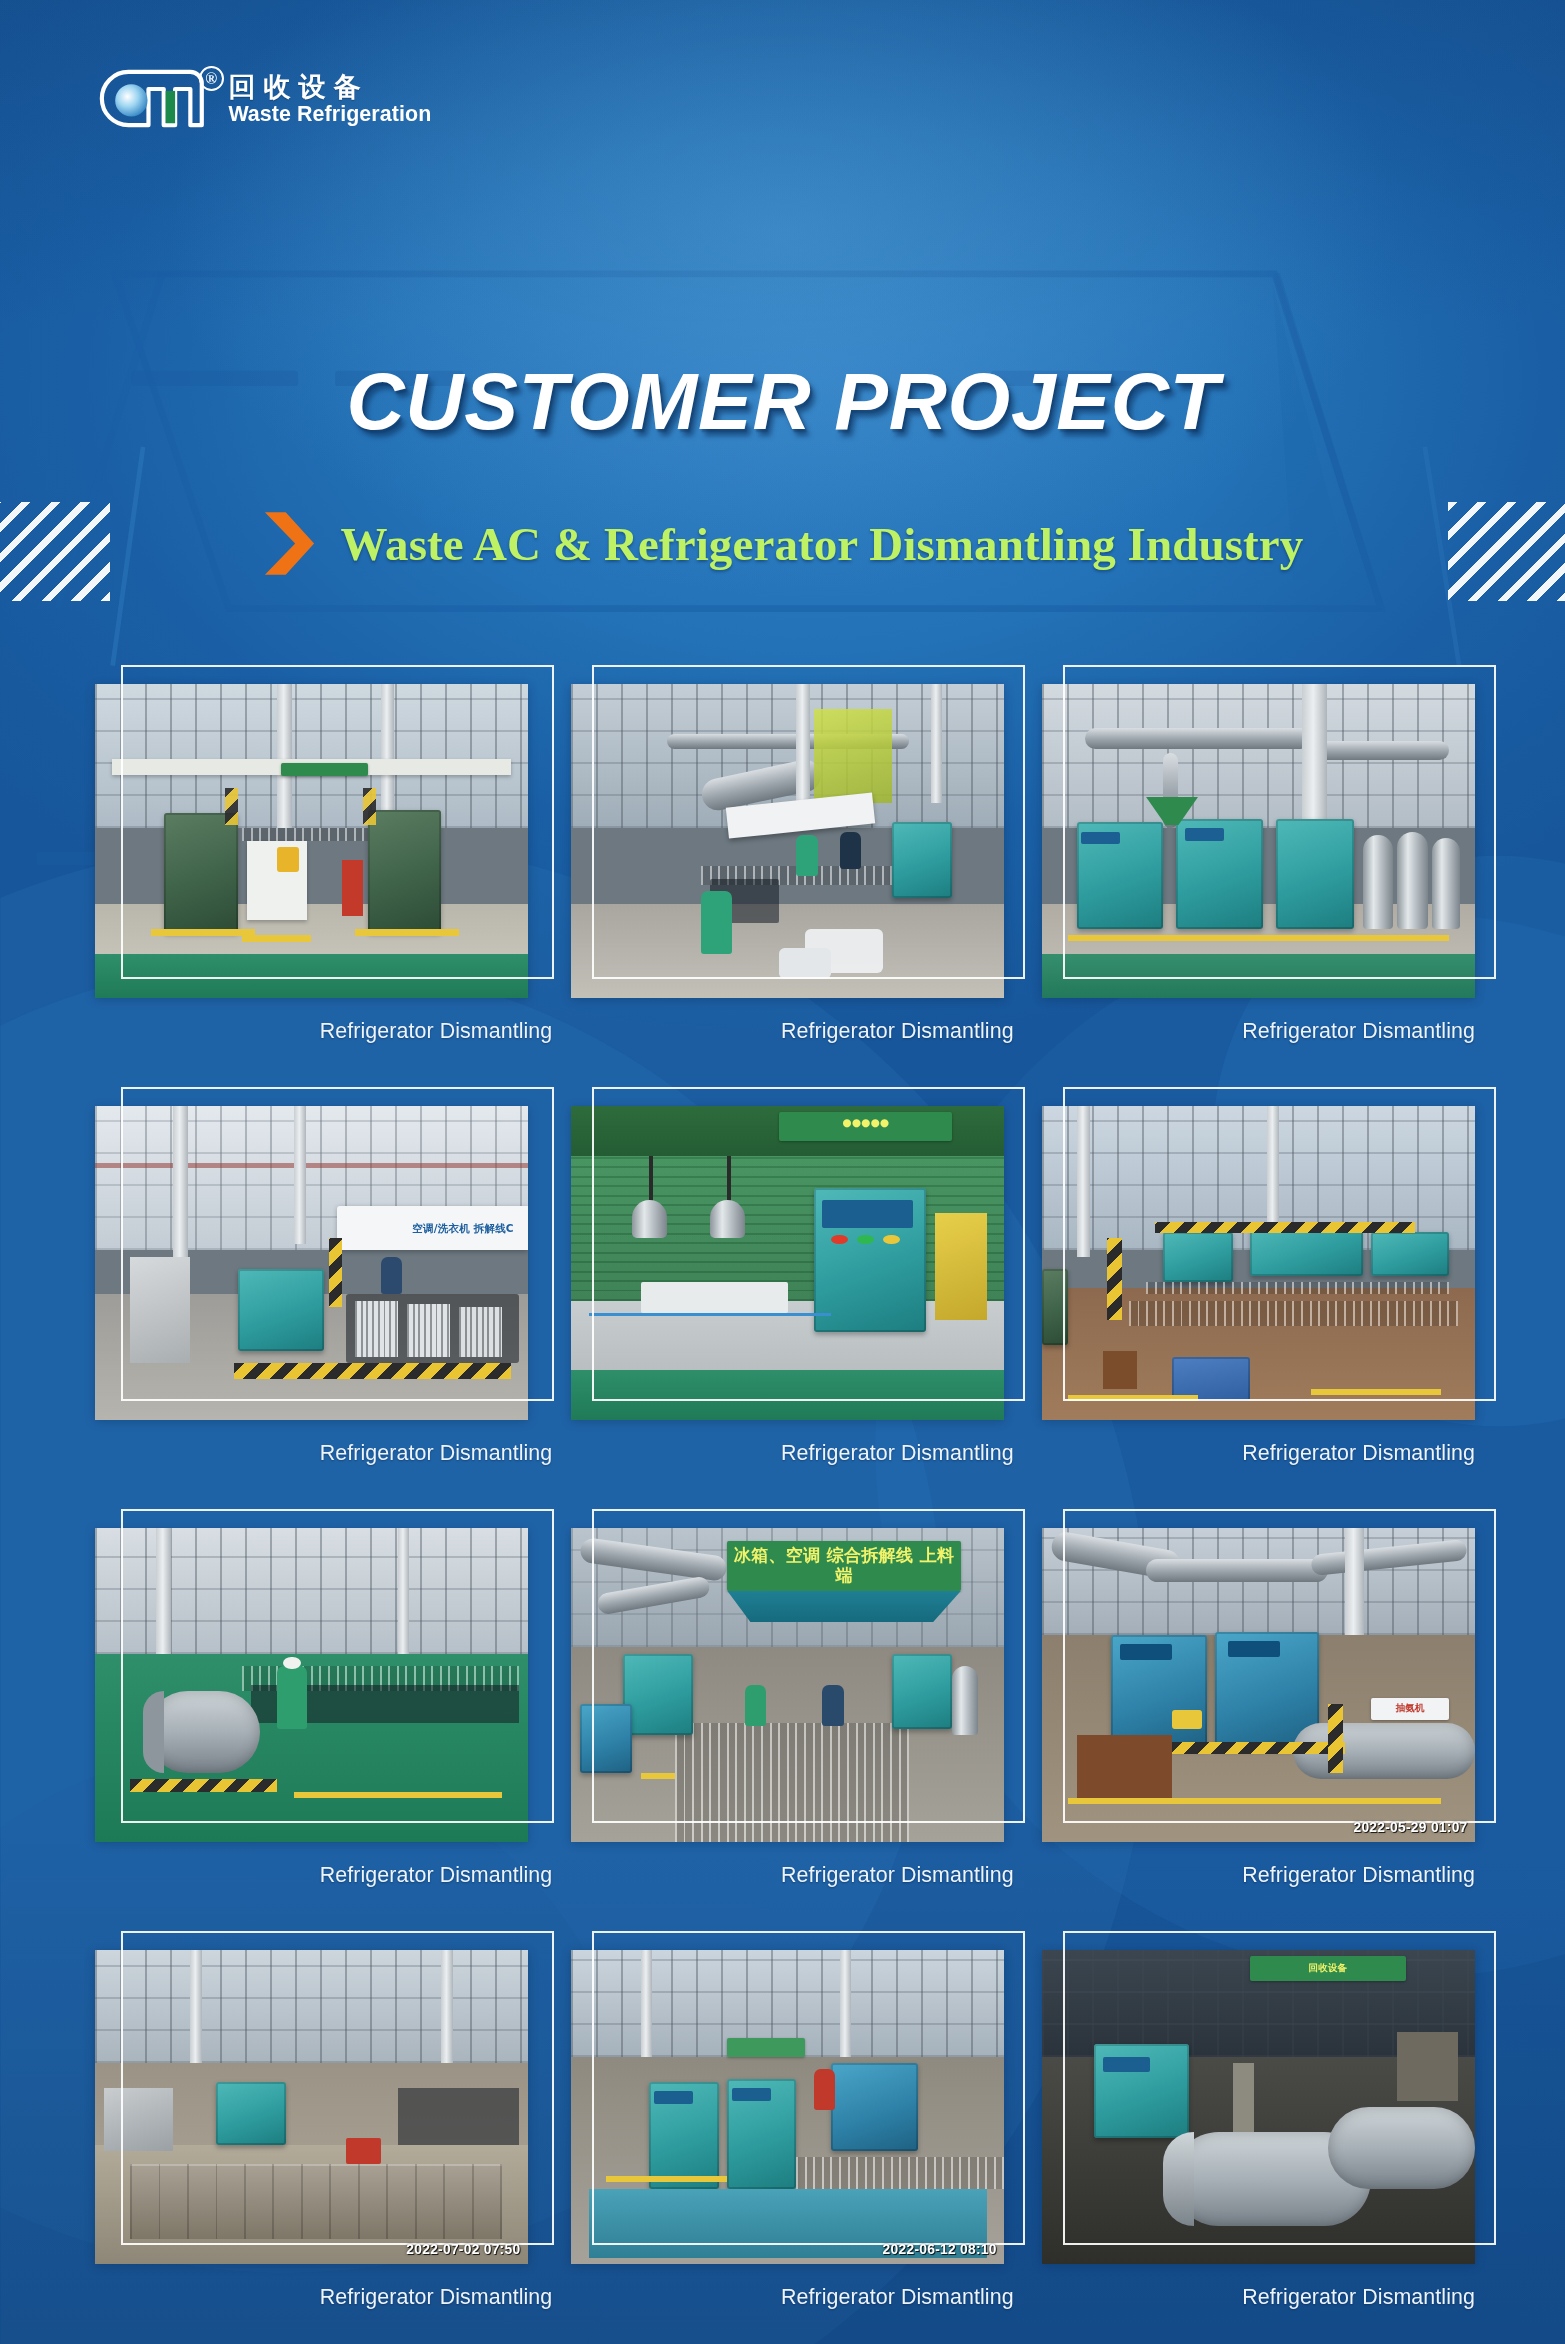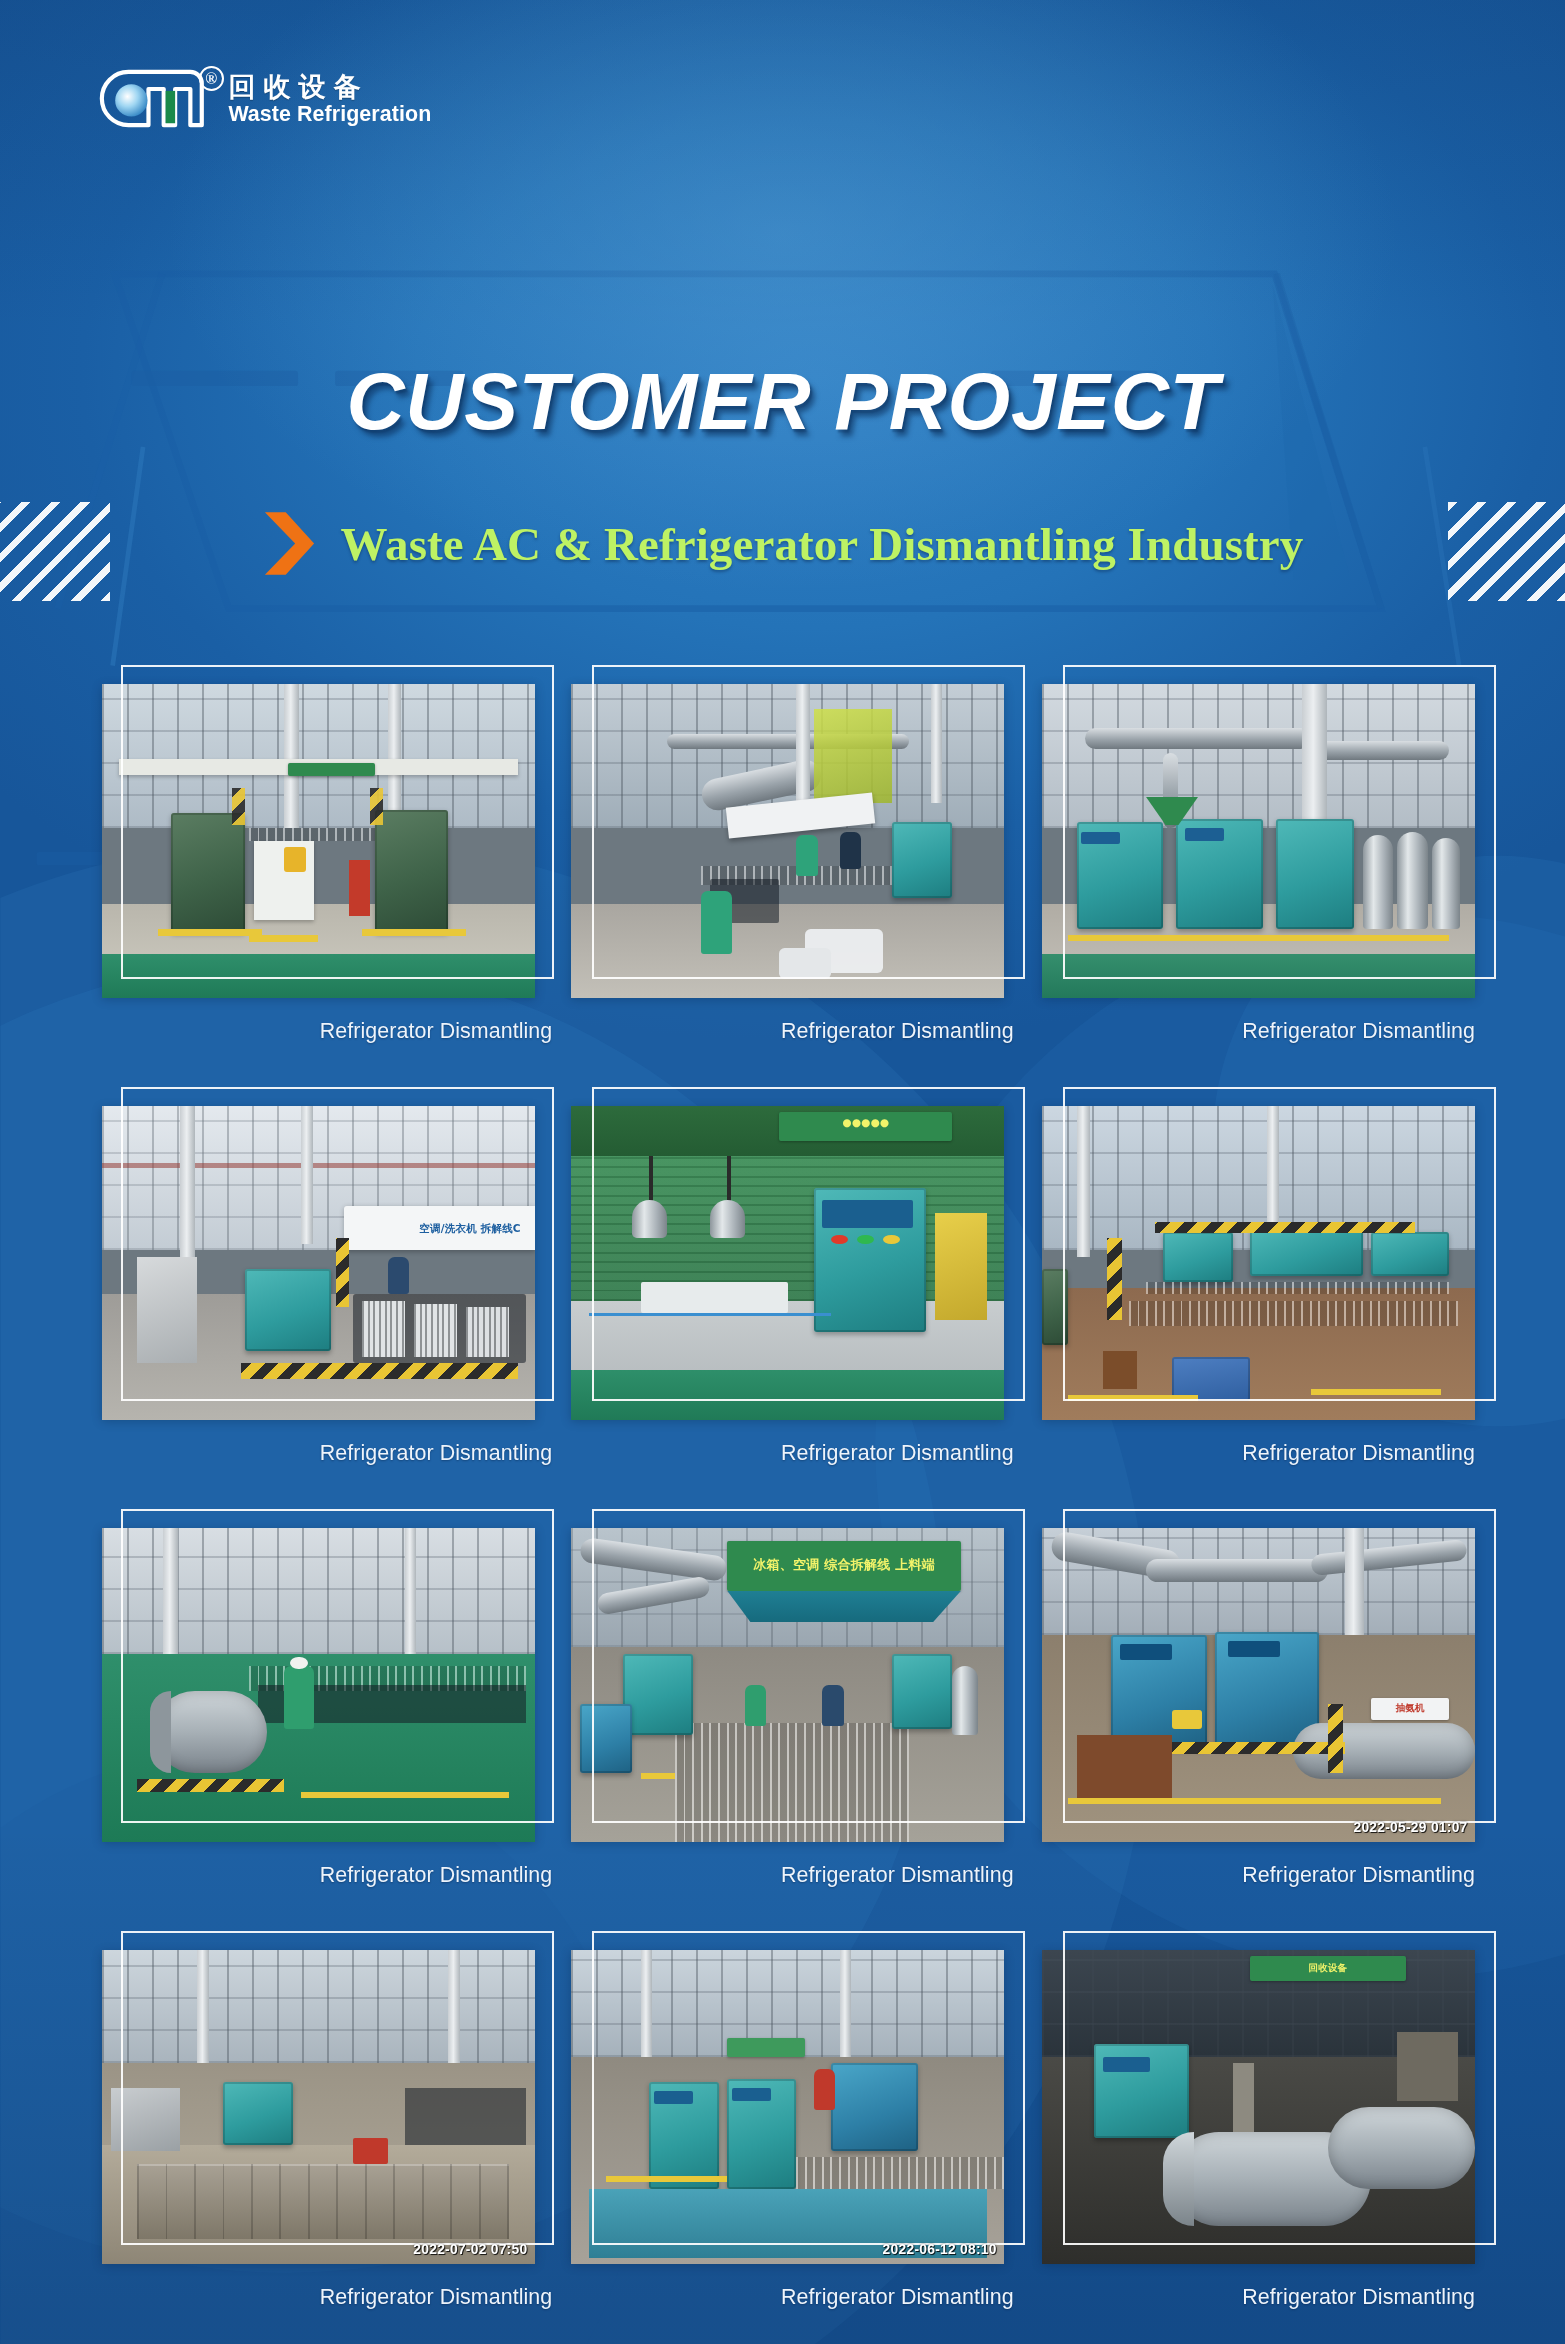--- a/index.html
+++ b/index.html
@@ -95,21 +95,21 @@
   #grid {
     position:absolute; left:0; top:663px; width:1566px;
     display:grid;
     grid-template-columns:repeat(3, 1fr);
     grid-template-rows:repeat(4, 1fr);
     column-gap:0px; row-gap:0px;
     padding:0 91px;
   }
   .cell { position:relative; height:422px; }
   .shot {
-    position:absolute; left:11px; top:21px;
+    position:absolute; left:4px; top:21px;
     width:433px; height:314px;
     overflow:hidden;
     background:#6d7880;
     box-shadow:0 1.9px 9.5px rgba(5,30,64,.30);
   }
   .cell.mid .shot { left:19px; }
   .cell.right .shot { left:28.5px; }
   .frame {
     position:absolute; left:30px; top:1.9px;
     width:433px; height:314px;
@@ -168,21 +168,21 @@
   .worker-t { border-radius:6.7px 6.7px 2.9px 2.9px; }
   .conv {
     background:linear-gradient(180deg,#9ea7ad,#7c858c);
     background-image:repeating-linear-gradient(90deg, rgba(255,255,255,.45) 0 1.9px, rgba(0,0,0,.16) 1.9px 8.6px);
   }
   .sign {
     background:#2f8a4e; border-radius:1.9px;
     box-shadow:0 1px 2.9px rgba(0,0,0,.3);
   }
   .signtxt {
-    color:#f2f36a; font-size:13px; font-weight:bold; line-height:1.15;
+    color:#f2f36a; font-size:17px; font-weight:bold; line-height:1.15;
     font-family:"DejaVu Sans", sans-serif; text-align:center; width:100%;
     letter-spacing:.02em;
   }
   .cyl {
     border-radius:21px 21px 5.7px 5.7px;
     background:linear-gradient(90deg,#8d969c,#e3e8ea 35%,#aab2b8 70%,#7b848a);
   }
   .tank {
     border-radius:48px;
     background:linear-gradient(180deg,#cfd6da,#a7b0b6 50%,#79828a);

